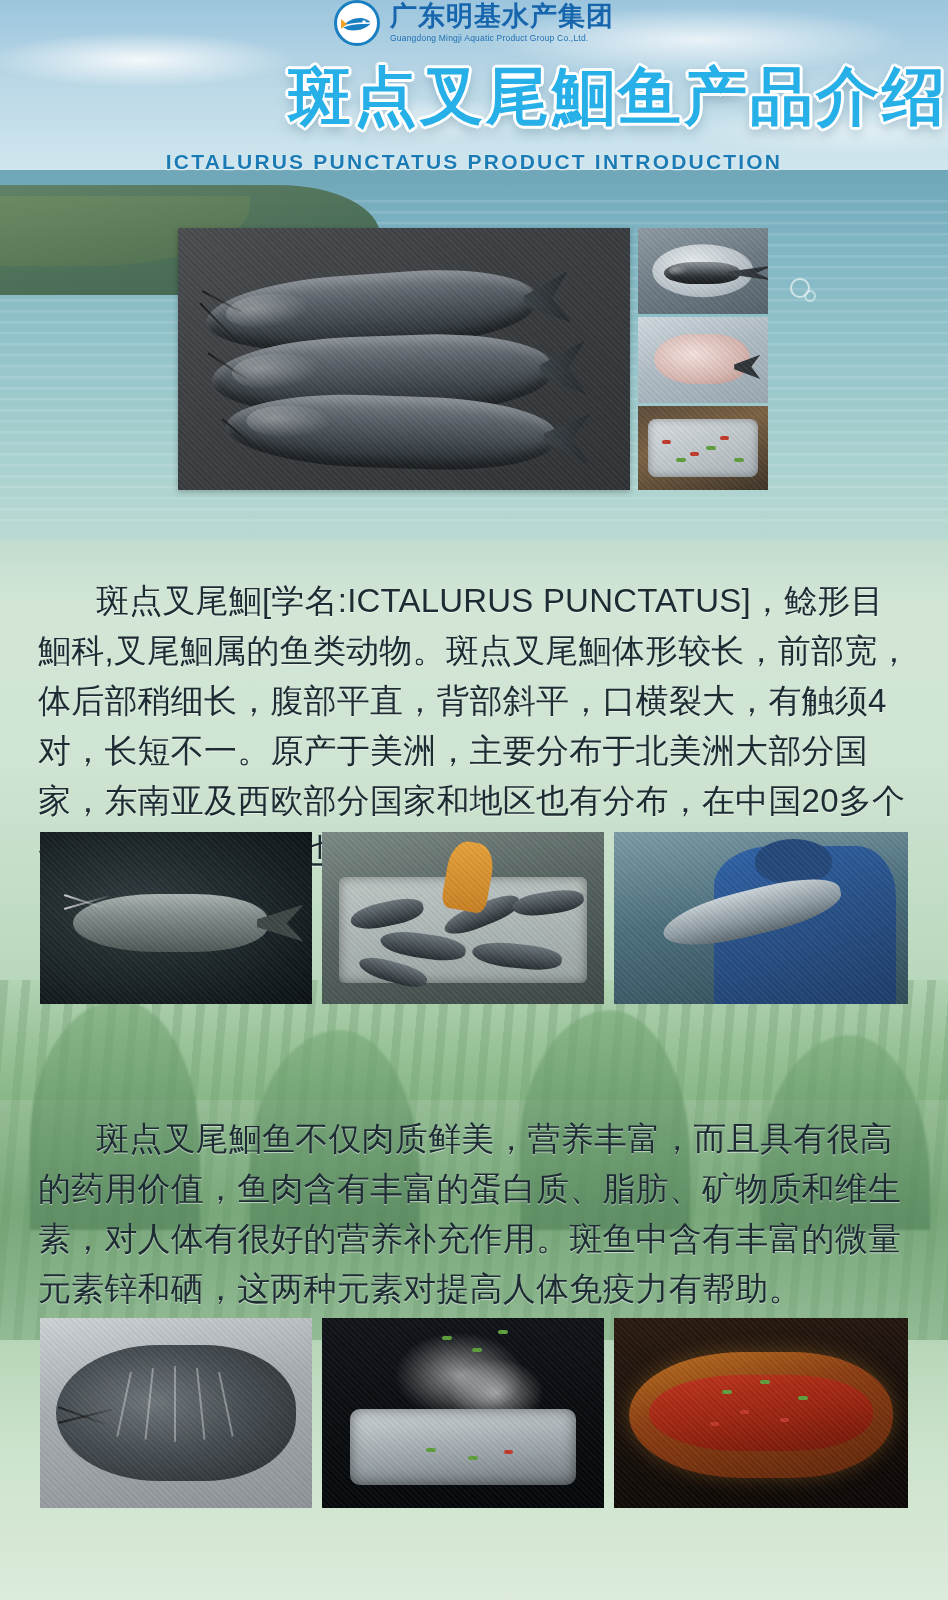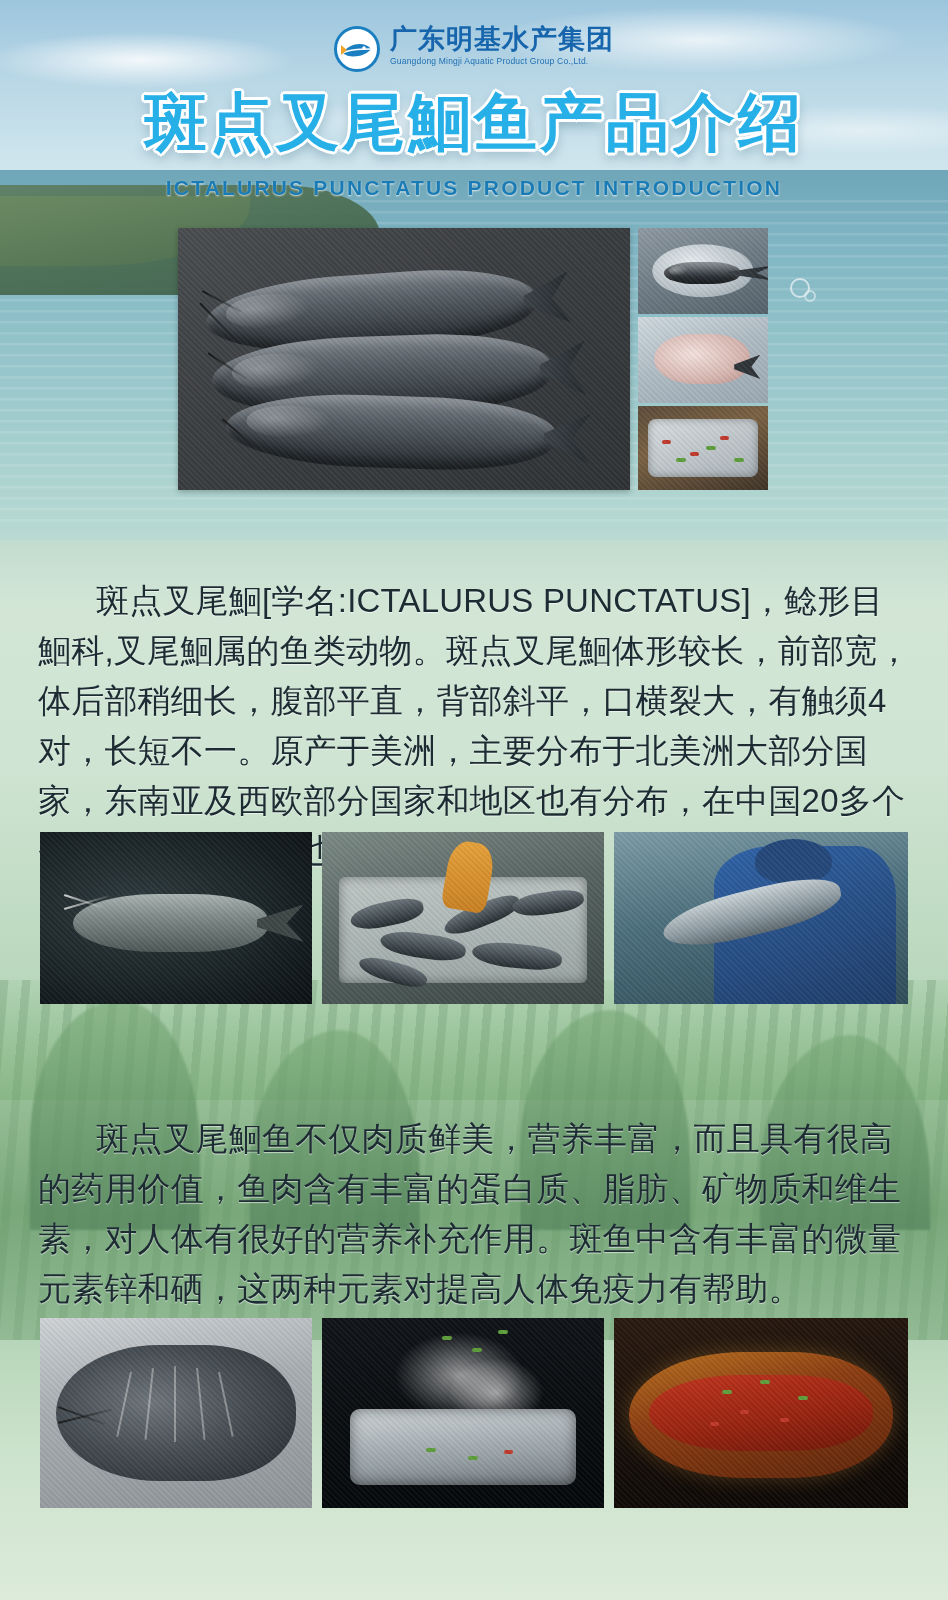--- a/index.html
+++ b/index.html
@@ -75,22 +75,22 @@
     position: absolute; left: 0; top: 1340px; width: 948px; height: 260px;
     background: linear-gradient(180deg, #b7d6b9 0%, #cde3cd 45%, #dcebda 100%);
   }
 
   
   .header {
     position: absolute; left: 0; top: 0; width: 948px; height: 210px;
     text-align: center;
   }
   .logo-row {
-    display: flex; align-items: flex-start; justify-content: center;
-    gap: 10px; padding-top: 26px;
+    display: flex; align-items: center; justify-content: center;
+    gap: 10px; 
   }
   .logo-mark {
     width: 46px; height: 46px; border-radius: 50%;
     background: #ffffff;
     border: 3px solid #1a7fc1;
     display: flex; align-items: center; justify-content: center;
     position: relative; overflow: hidden;
   }
   .logo-mark svg { display: block; }
   .logo-text { text-align: left; line-height: 1; }
@@ -102,20 +102,21 @@
     font-size: 8.5px; color: #1e6fb2; letter-spacing: .2px; margin-top: 4px;
   }
   .main-title {
     margin-top: 8px;
     font-size: 63px; font-weight: bold; letter-spacing: 3px;
     color: #27b0e8;
     text-shadow:
       -2px -2px 0 #ffffff, 2px -2px 0 #ffffff, -2px 2px 0 #ffffff, 2px 2px 0 #ffffff,
       0 3px 0 #ffffff, 0 -3px 0 #ffffff, 3px 0 0 #ffffff, -3px 0 0 #ffffff,
       0 6px 12px rgba(10,60,90,.35);
+    text-align: right;
   }
   .sub-title {
     margin-top: 10px;
     font-size: 21px; font-weight: bold; letter-spacing: 2.2px;
     color: #1b7bb5;
     text-shadow: 0 1px 2px rgba(255,255,255,.8);
   }
 
   
   .photo { position: absolute; overflow: hidden; }

